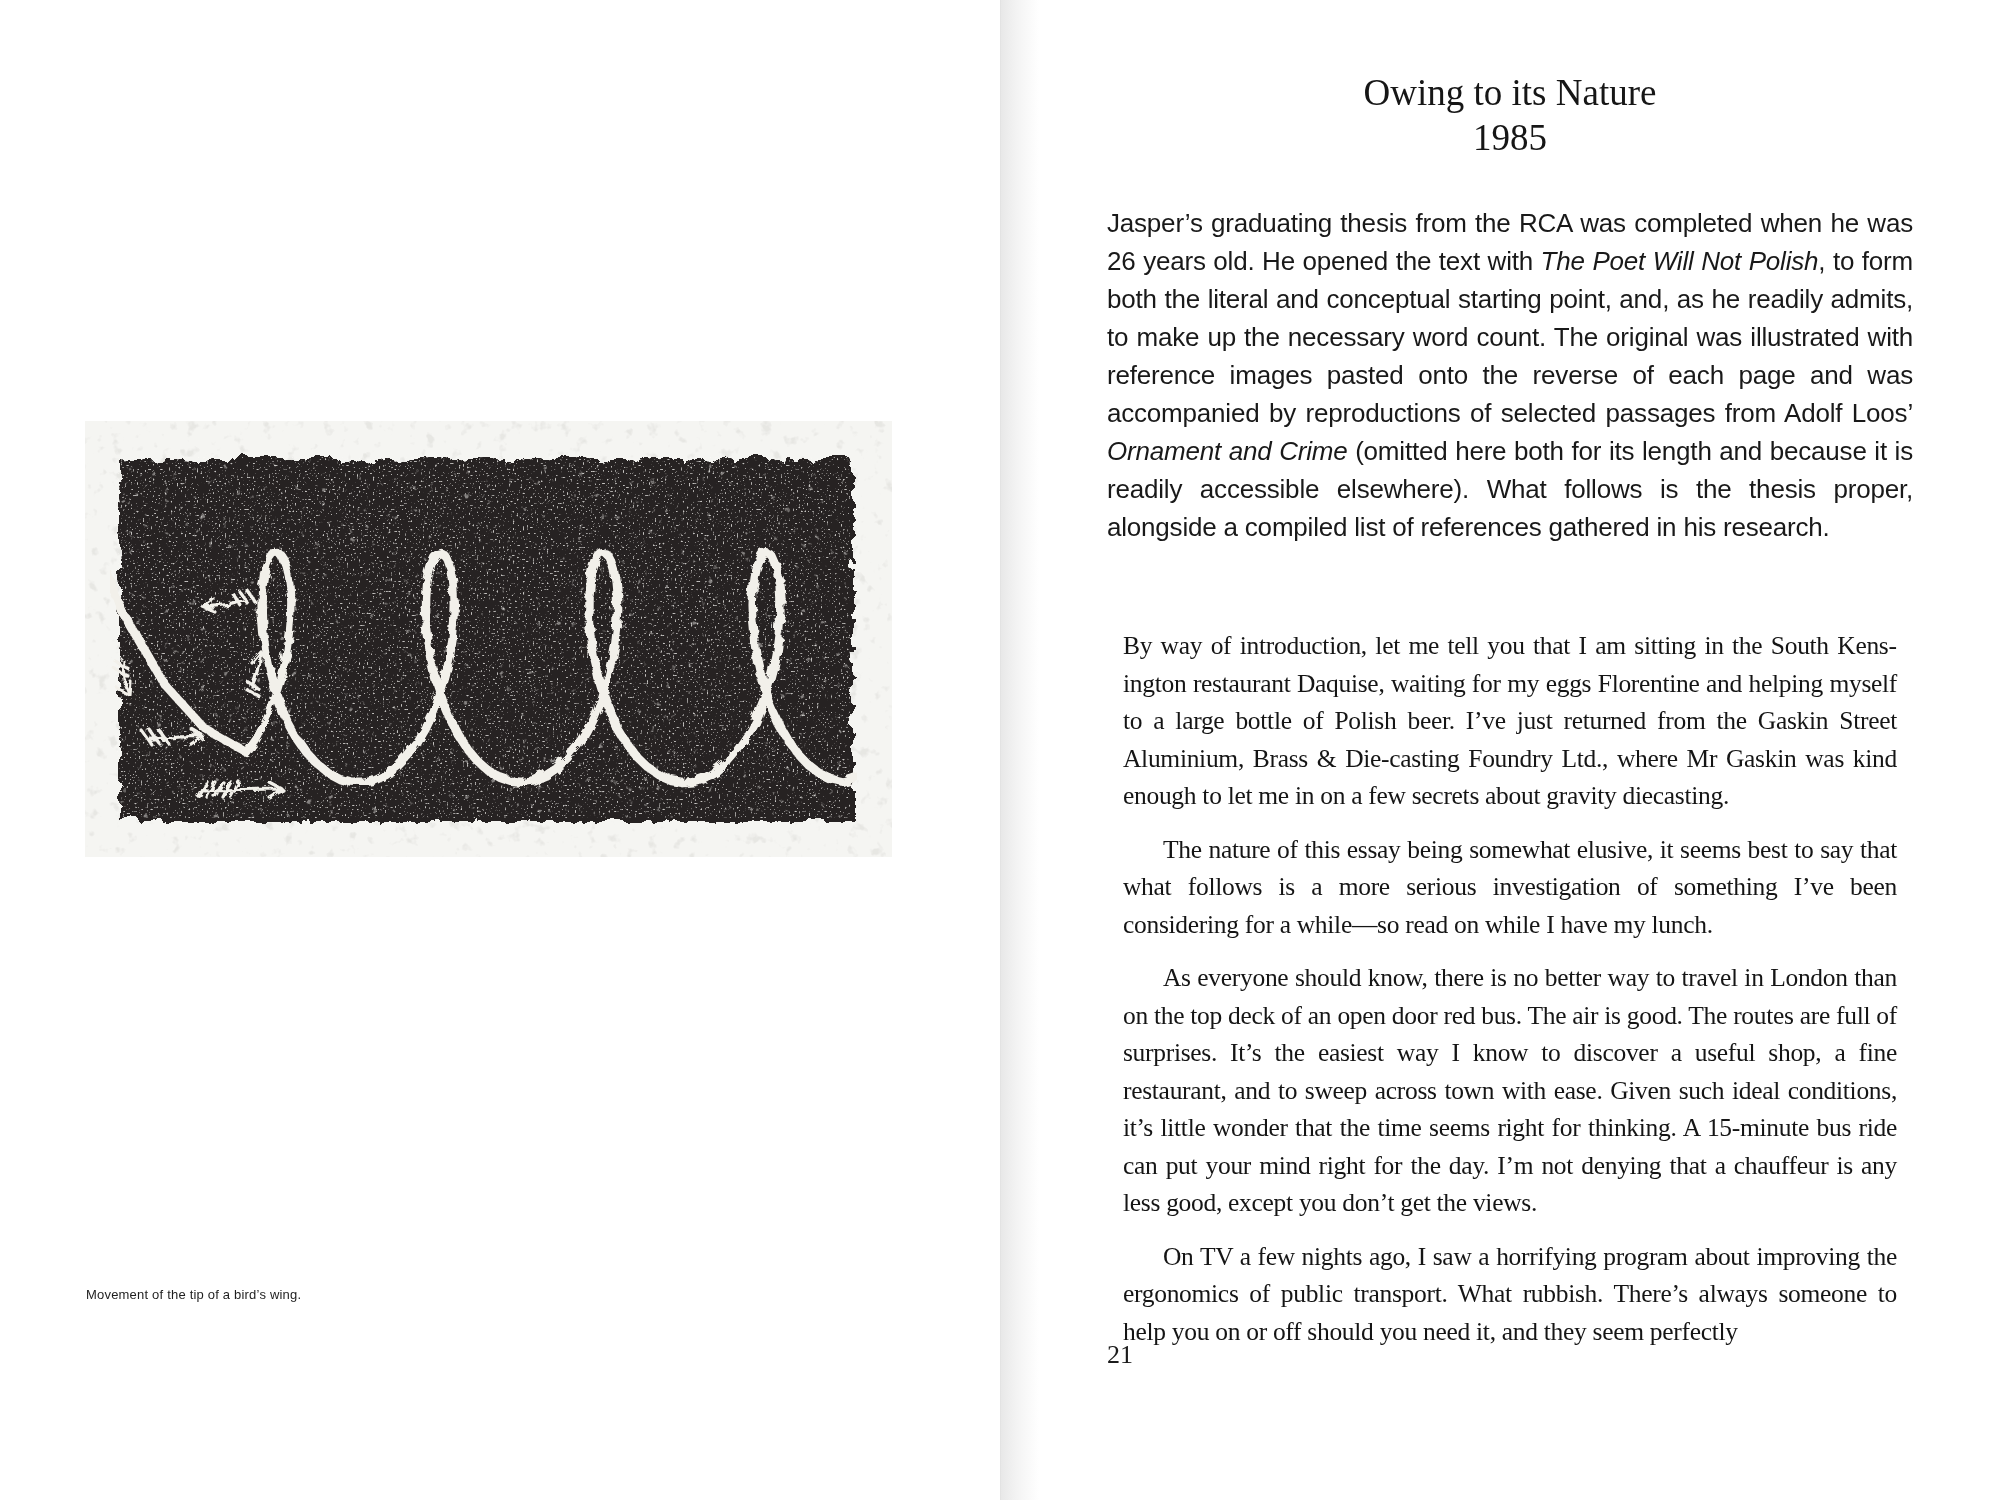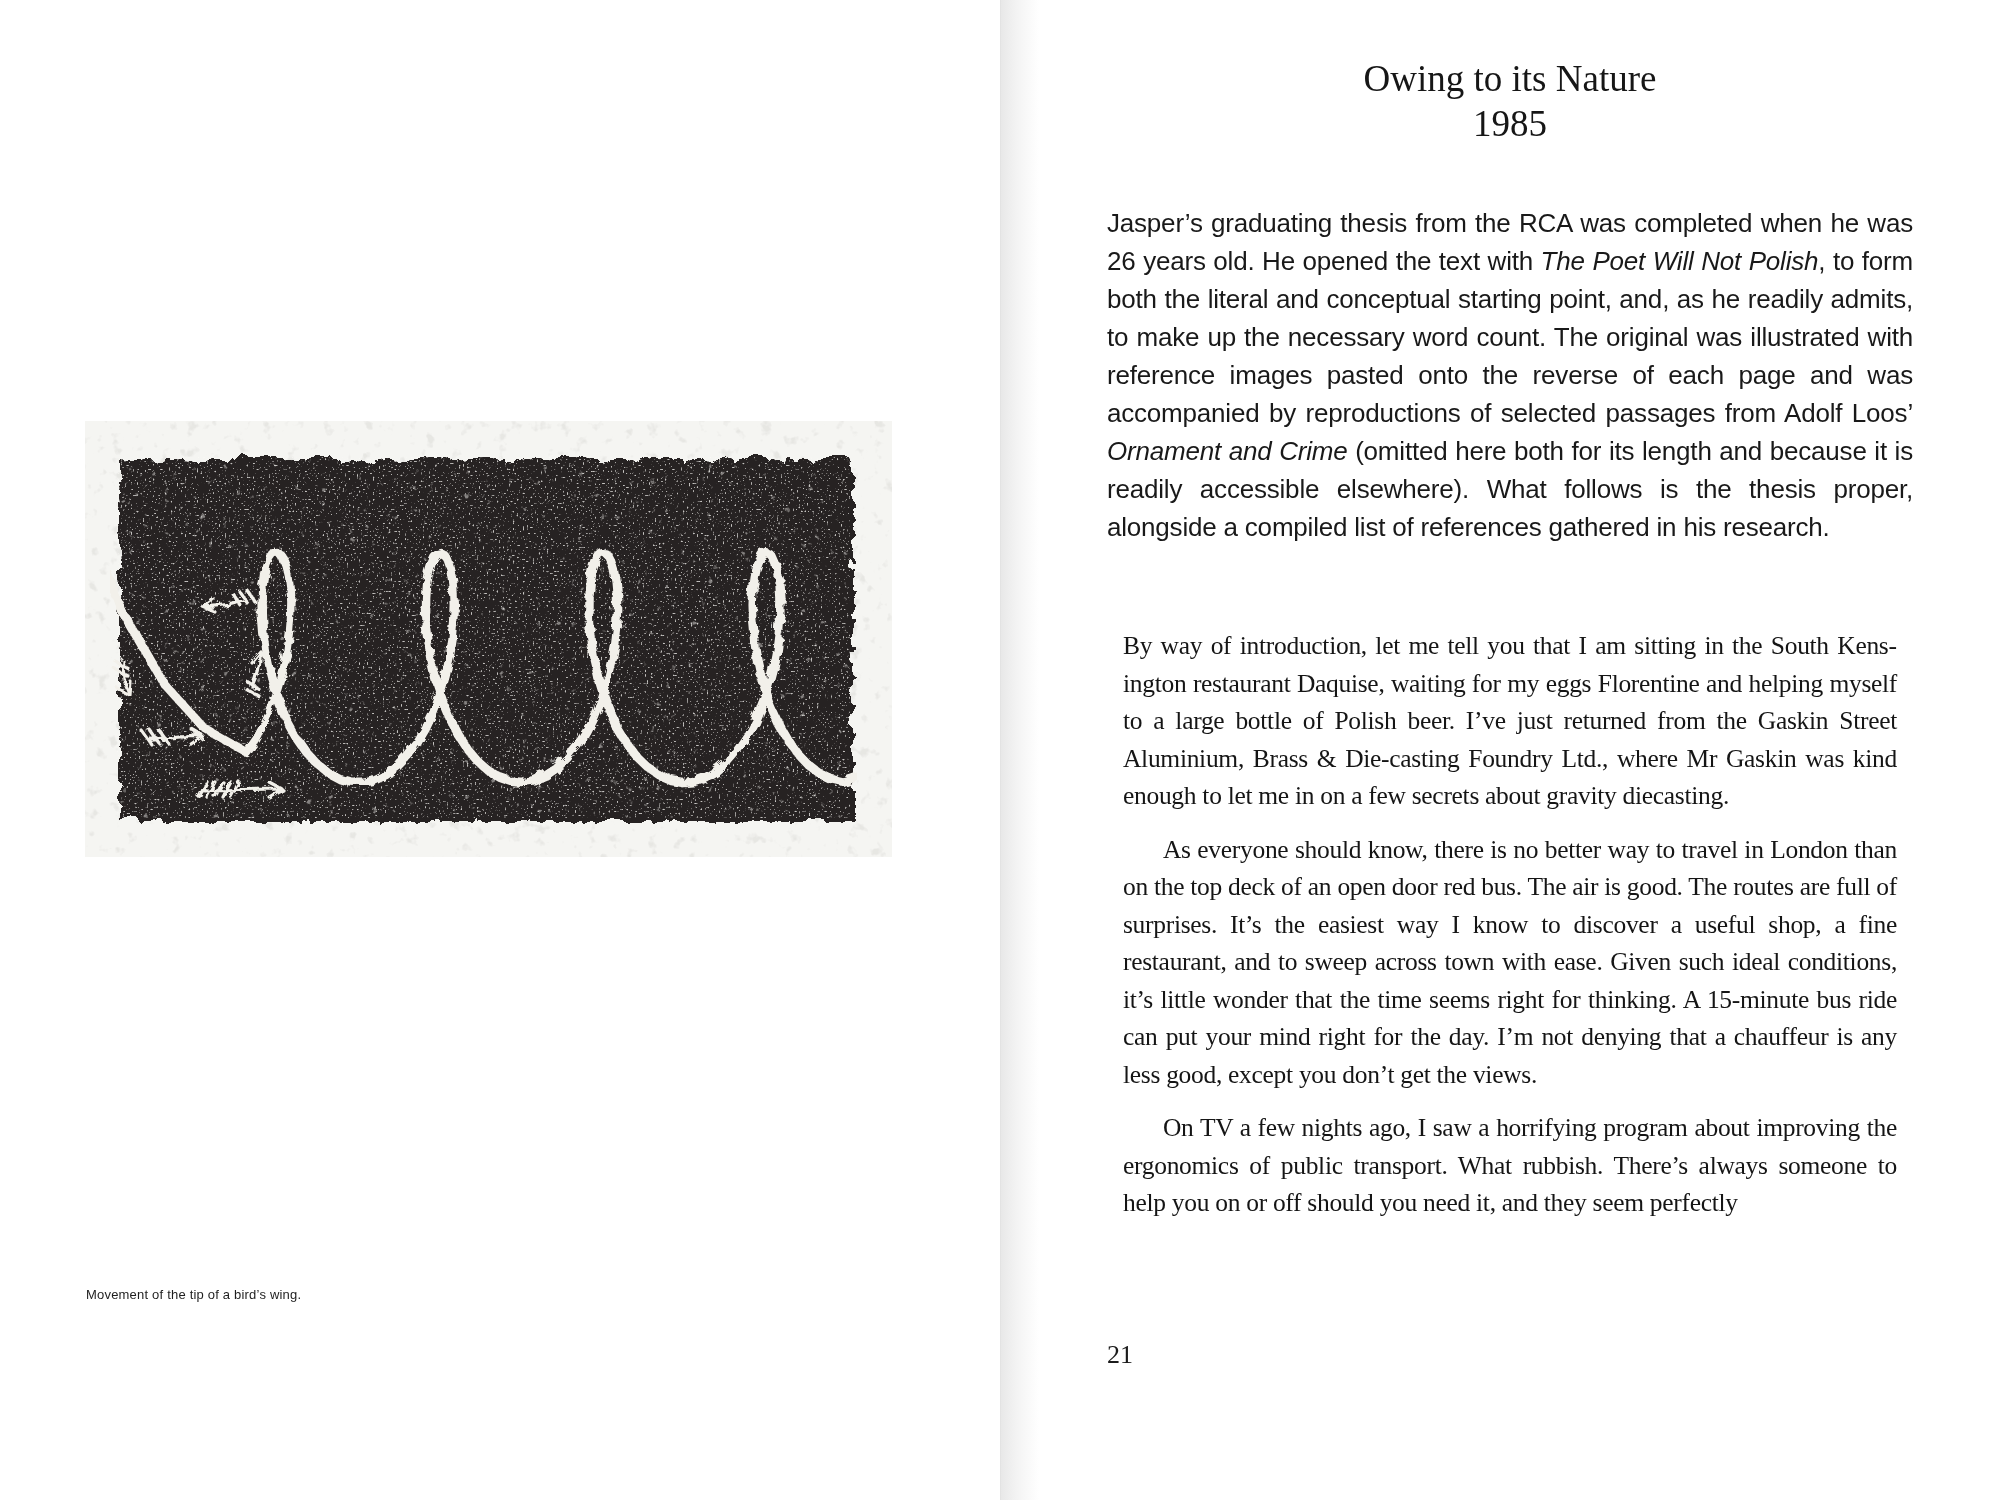--- a/index.html
+++ b/index.html
@@ -12,21 +12,21 @@
           background:linear-gradient(90deg,#e8e8e8 0%,#f3f3f3 40%,#ffffff 100%);
           border-left:1px solid #e3e3e3;}
   
   .scan{position:absolute;left:85px;top:421px;width:807px;height:436px;margin:0;
         background:#f5f5f2;}
   .scan svg{display:block;}
   .caption{position:absolute;left:86px;top:1283px;margin:0;
            font-family:"Liberation Sans",sans-serif;font-size:13px;line-height:24px;
            letter-spacing:.2px;color:#1e1e1e;}
   
-  .chapter-head{position:absolute;top:56px;left:0;width:806px;text-align:center;}
+  .chapter-head{position:absolute;top:70px;left:0;width:806px;text-align:center;}
   .chapter-head h1{margin:0;font-weight:400;font-size:37px;line-height:45px;color:#161616;}
   .chapter-head .year{font-size:37px;line-height:45px;color:#161616;}
   .intro{position:absolute;top:204px;left:0;width:806px;margin:0;
          font-family:"Liberation Sans",sans-serif;font-size:26px;line-height:38px;
          letter-spacing:-.2px;text-align:justify;color:#191919;hyphens:manual;}
   .intro .it{font-style:italic;}
   .bodytext{position:absolute;top:611px;left:0;width:806px;}
   .bodytext p{margin:16px;font-family:"Liberation Serif",serif;font-size:25.5px;line-height:37.5px;
               letter-spacing:-.3px;text-align:justify;color:#151515;hyphens:manual;}
   .bodytext p.ind{text-indent:40px;}
@@ -97,19 +97,20 @@
   <section class="page page-right">
     <header class="chapter-head">
       <h1>Owing to its Nature</h1>
       <div class="year">1985</div>
     </header>
 
     <p class="intro"><span>Jasper’s graduating thesis from the RCA was completed when he was 26 years old. He opened the text with </span><span class="it">The Poet Will Not Polish</span><span>, to form both the literal and conceptual starting point, and, as he readily admits, to make up the necessary word count. The original was illustrated with reference images pasted onto the reverse of each page and was accompanied by reproductions of selected passages from Adolf Loos’ </span><span class="it">Ornament and Crime</span><span> (omitted here both for its length and because it is readily accessible elsewhere). What follows is the thesis proper, alongside a compiled list of references gathered in his research.</span></p>
 
     <div class="bodytext">
       <p>By way of introduction, let me tell you that I am sitting in the South Kens­ington restaurant Daquise, waiting for my eggs Florentine and helping myself to a large bottle of Polish beer. I’ve just returned from the Gaskin Street Aluminium, Brass &amp; Die-casting Foundry Ltd., where Mr Gaskin was kind enough to let me in on a few secrets about gravity diecasting.</p>
+      <p class="ind">The nature of this essay being somewhat elusive, it seems best to say that what follows is a more serious investigation of something I’ve been considering for a while—so read on while I have my lunch.</p>
       <p class="ind">As everyone should know, there is no better way to travel in London than on the top deck of an open door red bus. The air is good. The routes are full of surprises. It’s the easiest way I know to discover a useful shop, a fine restaurant, and to sweep across town with ease. Given such ide­al conditions, it’s little wonder that the time seems right for thinking. A 15-minute bus ride can put your mind right for the day. I’m not denying that a chauffeur is any less good, except you don’t get the views.</p>
       <p class="ind">On TV a few nights ago, I saw a horrifying program about improv­ing the ergonomics of public transport. What rubbish. There’s always someone to help you on or off should you need it, and they seem perfectly</p>
     </div>
 
     <div class="pagenum">21</div>
   </section>
 </div>
 
 </body></html>

